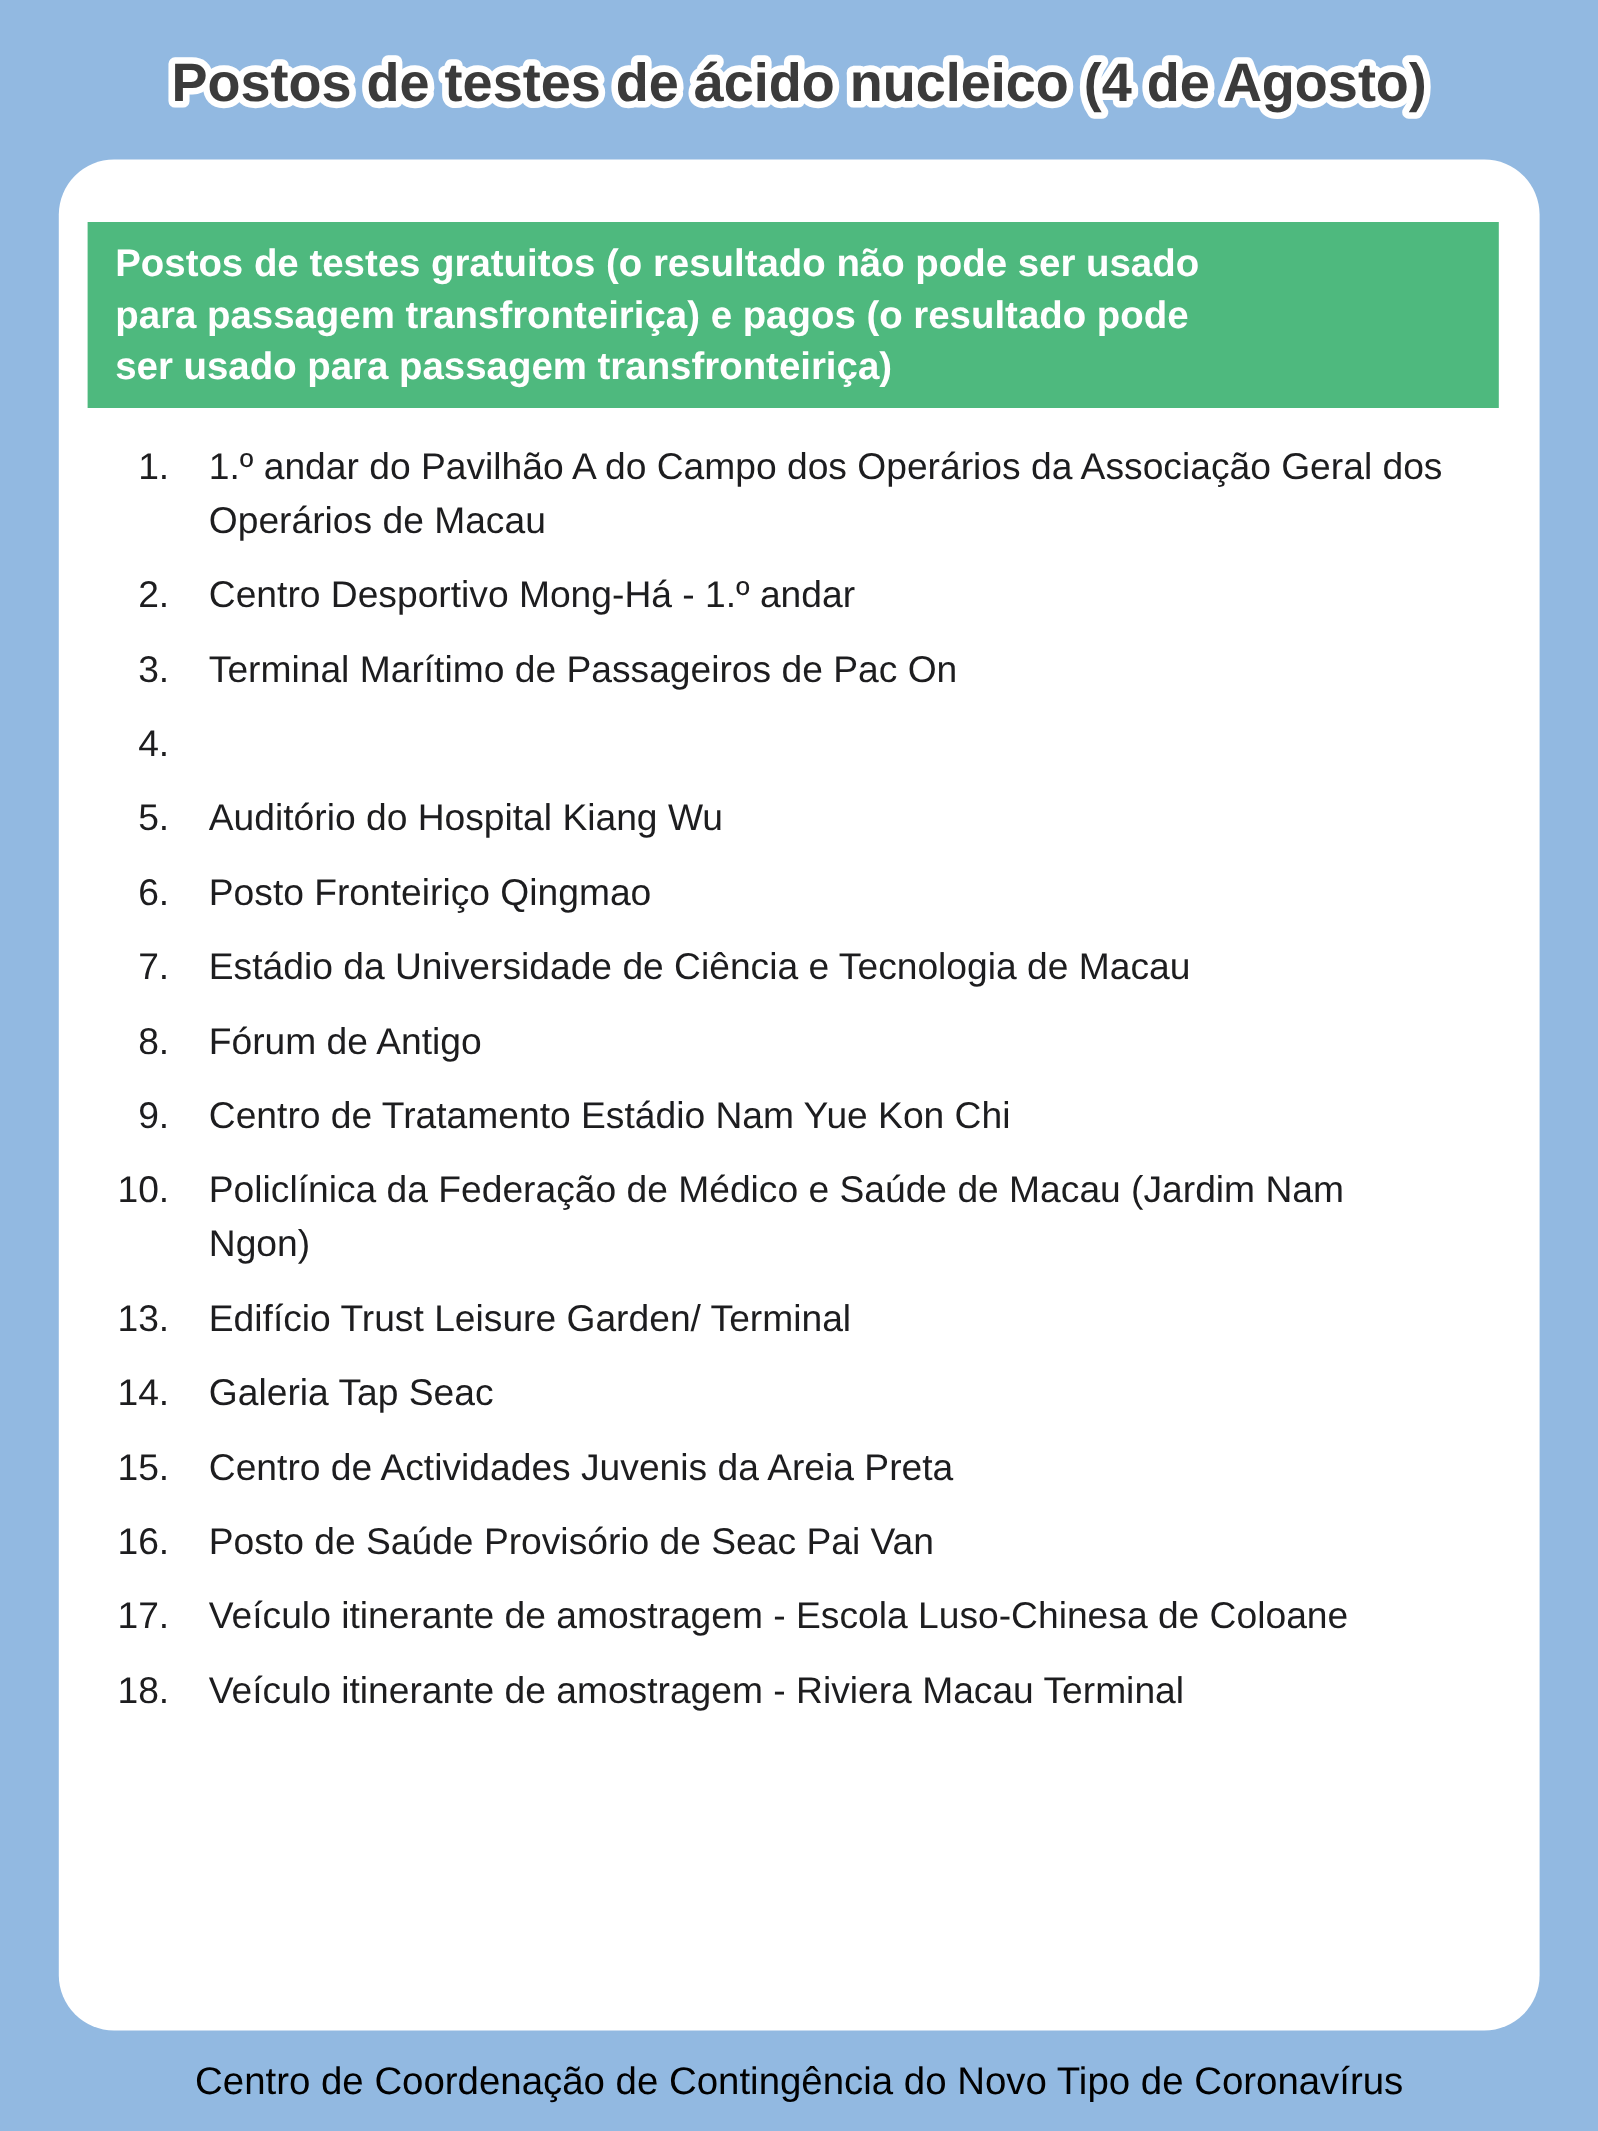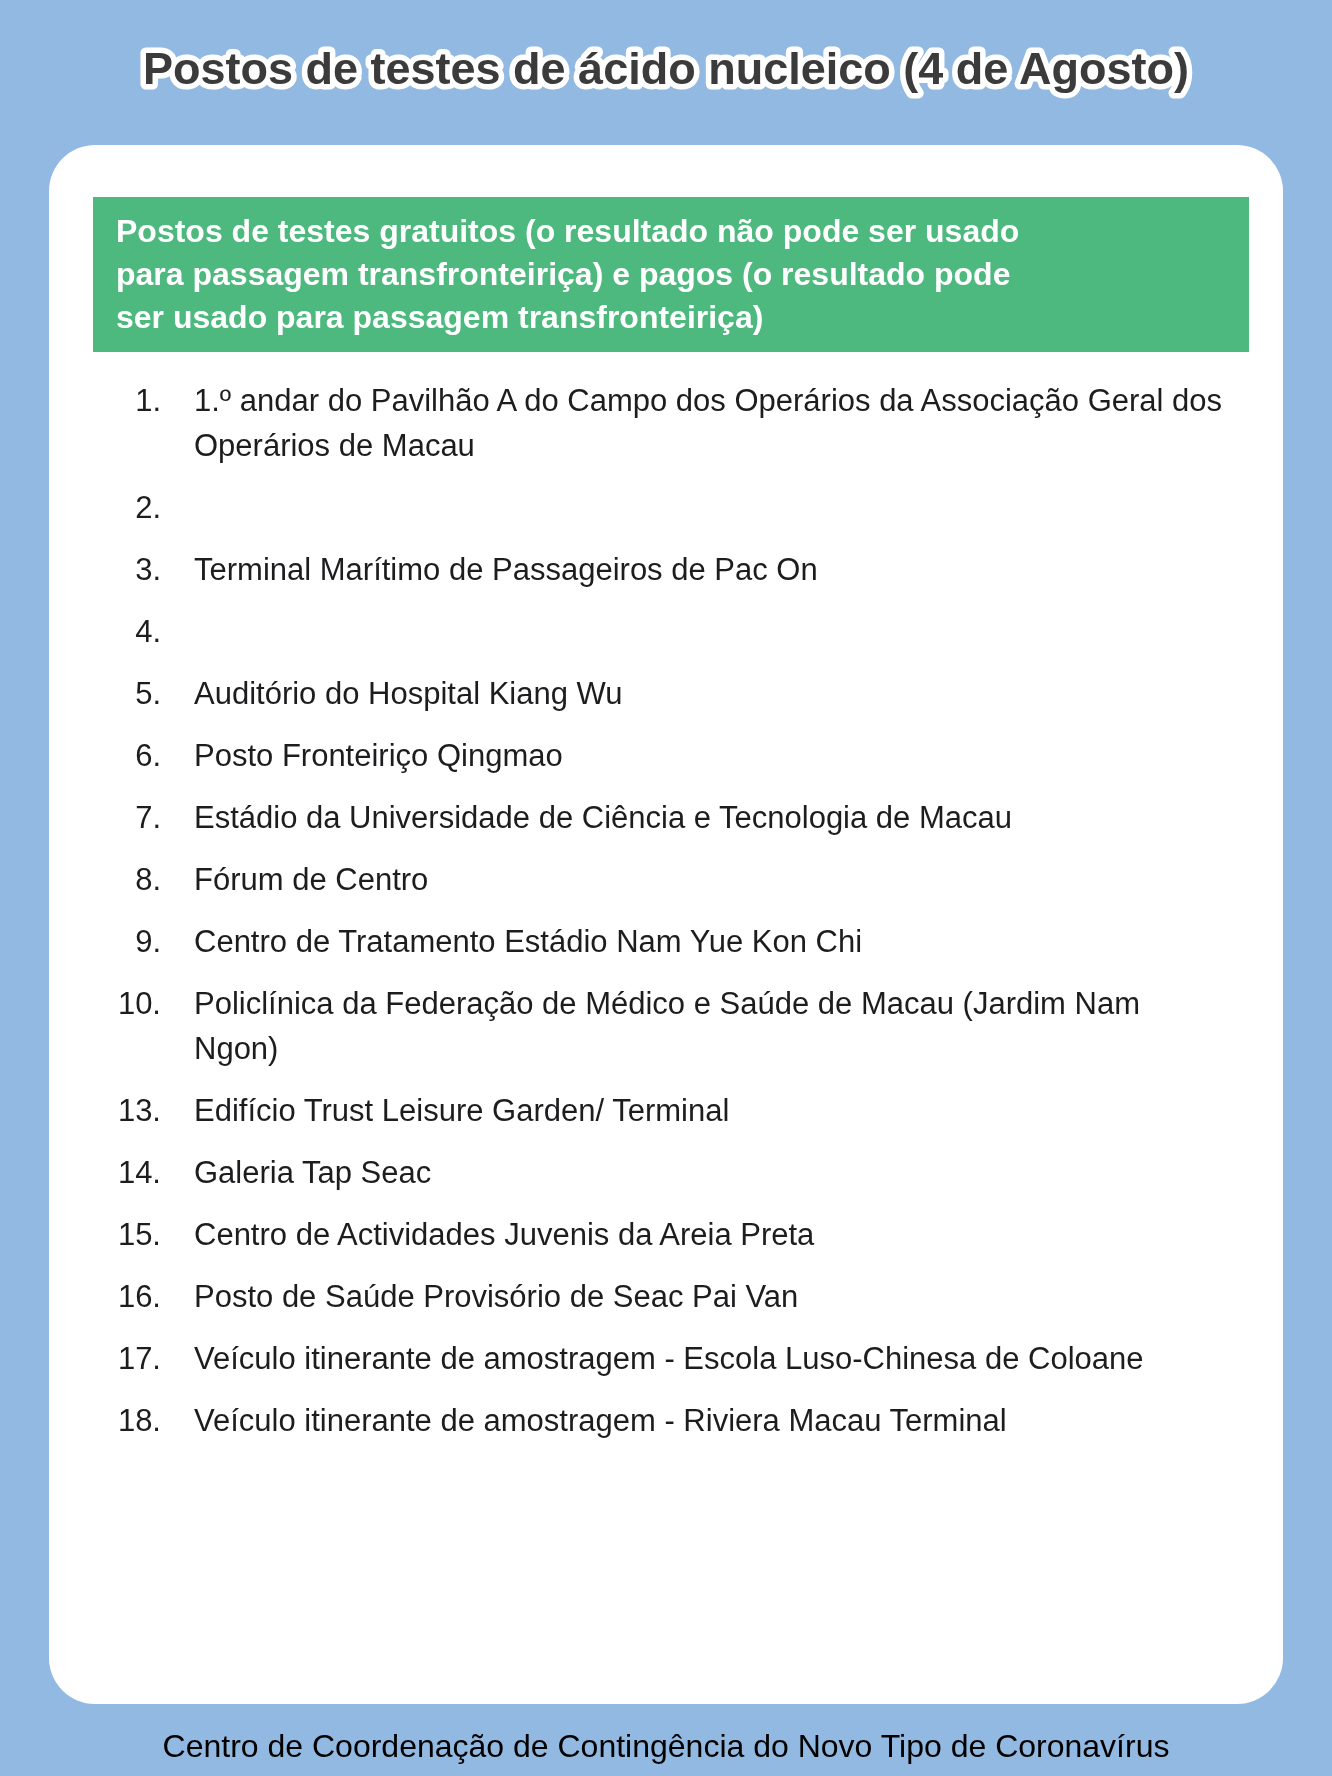--- a/index.html
+++ b/index.html
@@ -38,25 +38,25 @@
     fill: #3b3b3b;
     stroke: #ffffff;
     stroke-width: 11px;
     stroke-linejoin: round;
     paint-order: stroke fill;
   }
   
   .card {
     background: #ffffff;
     border-radius: 46px;
-    margin: 12px 49px;
+    margin: 0 49px;
     height: 1559px;
     flex: 0 0 1559px;
     box-sizing: border-box;
-    padding: 52px 34px 0 44px;
+    padding: 52px 34px 0 24px;
     overflow: hidden;
   }
   
   .banner {
     background: #4eb97e;
     color: #ffffff;
     font-weight: 700;
     font-size: 32px;
     line-height: 43px;
     padding: 13px 24px 13px 23px;
@@ -129,20 +129,21 @@
     </div>
 
 
     <ol class="locations">
       <li class="loc">
         <span class="num">1.</span>
         <span class="txt">1.º andar do Pavilhão A do Campo dos Operários da Associação Geral dos Operários de Macau</span>
       </li>
       <li class="loc">
         <span class="num">2.</span>
+        <span class="txt">Centro Desportivo Mong-Há - 1.º andar</span>
       </li>
       <li class="loc">
         <span class="num">3.</span>
         <span class="txt">Terminal Marítimo de Passageiros de Pac On</span>
       </li>
       <li class="loc">
         <span class="num">4.</span>
       </li>
       <li class="loc">
         <span class="num">5.</span>
@@ -151,21 +152,21 @@
       <li class="loc">
         <span class="num">6.</span>
         <span class="txt">Posto Fronteiriço Qingmao</span>
       </li>
       <li class="loc">
         <span class="num">7.</span>
         <span class="txt">Estádio da Universidade de Ciência e Tecnologia de Macau</span>
       </li>
       <li class="loc">
         <span class="num">8.</span>
-        <span class="txt">Fórum de Centro</span>
+        <span class="txt">Fórum de Antigo</span>
       </li>
       <li class="loc">
         <span class="num">9.</span>
         <span class="txt">Centro de Tratamento Estádio Nam Yue Kon Chi</span>
       </li>
       <li class="loc">
         <span class="num">10.</span>
         <span class="txt">Policlínica da Federação de Médico e Saúde de Macau (Jardim Nam Ngon)</span>
       </li>
       <li class="loc">

